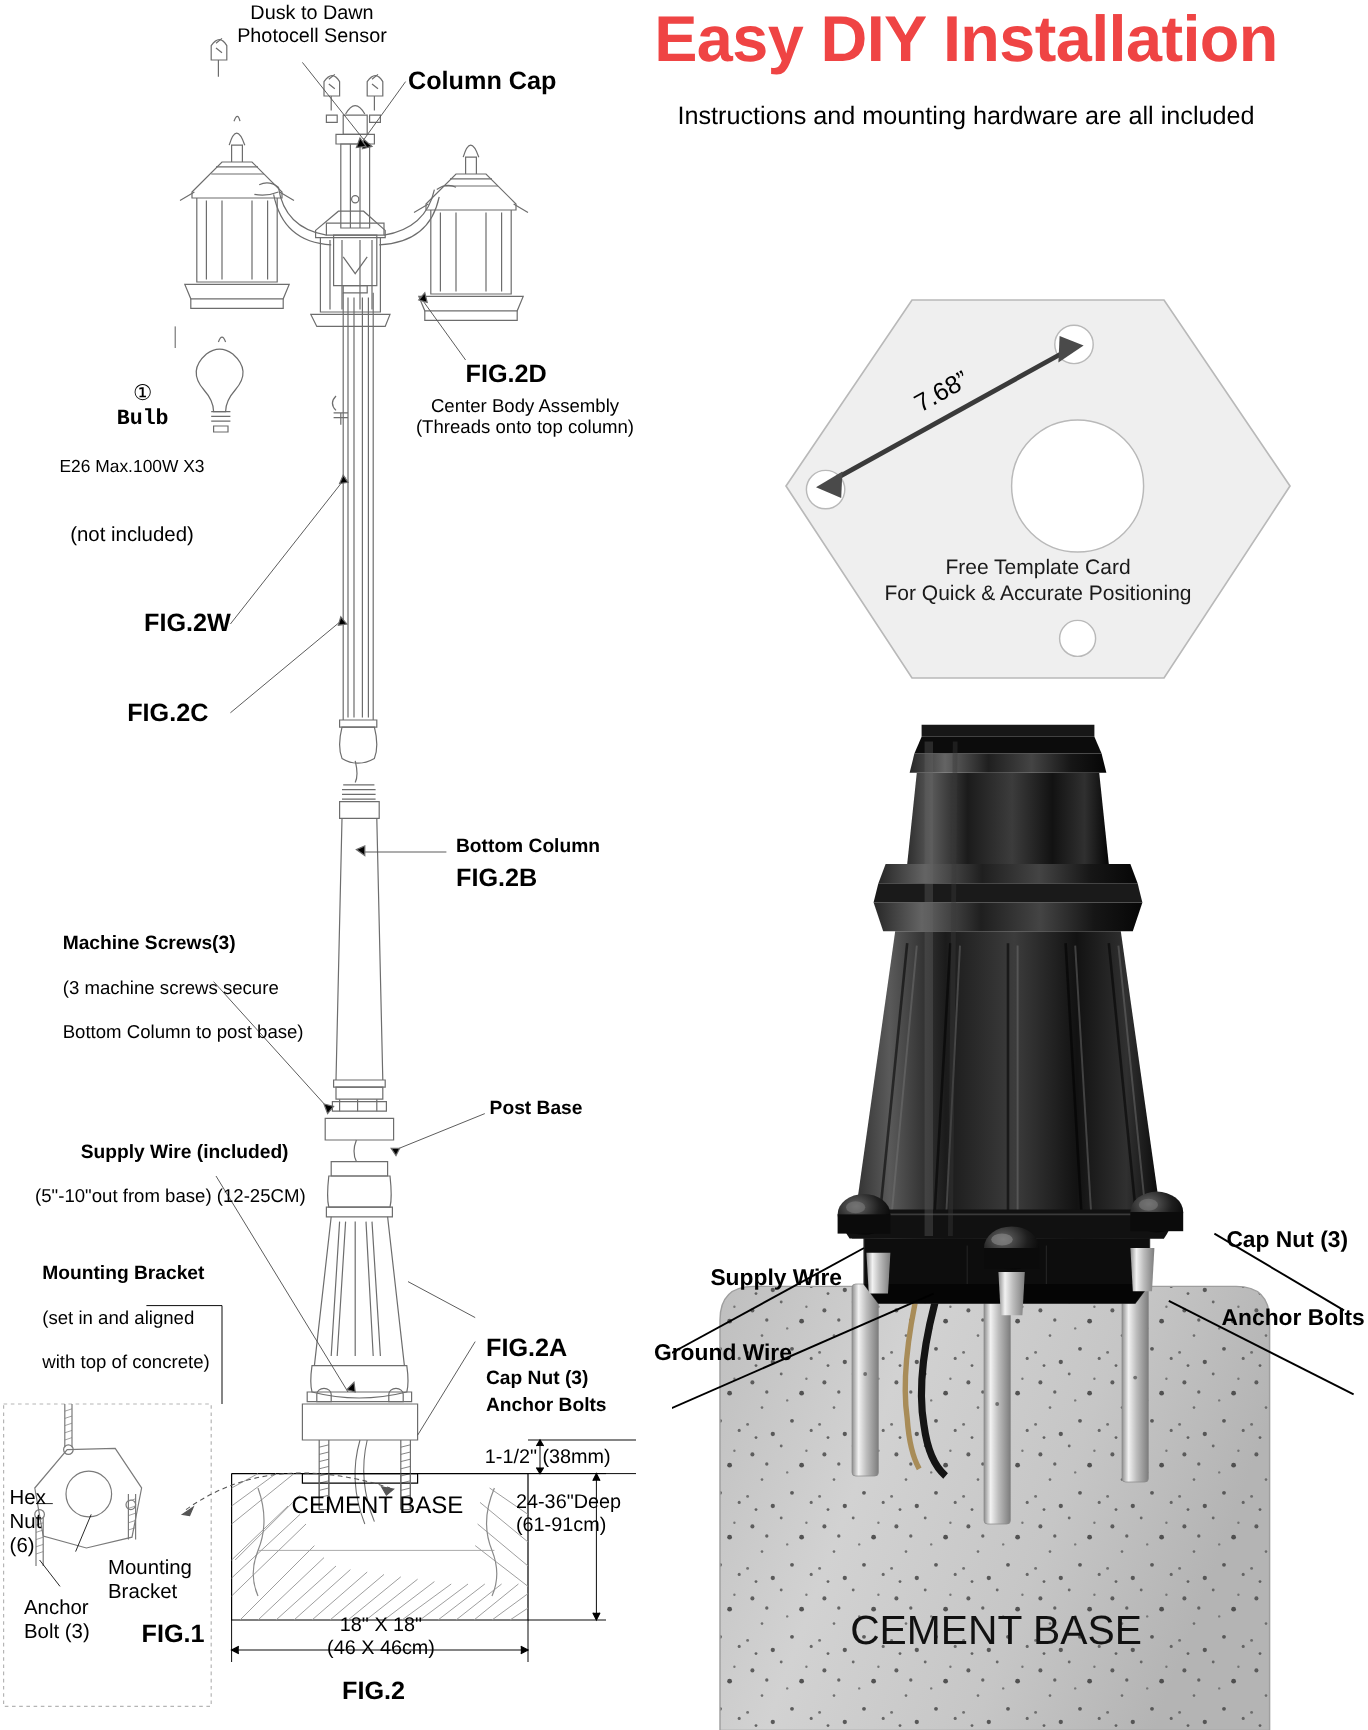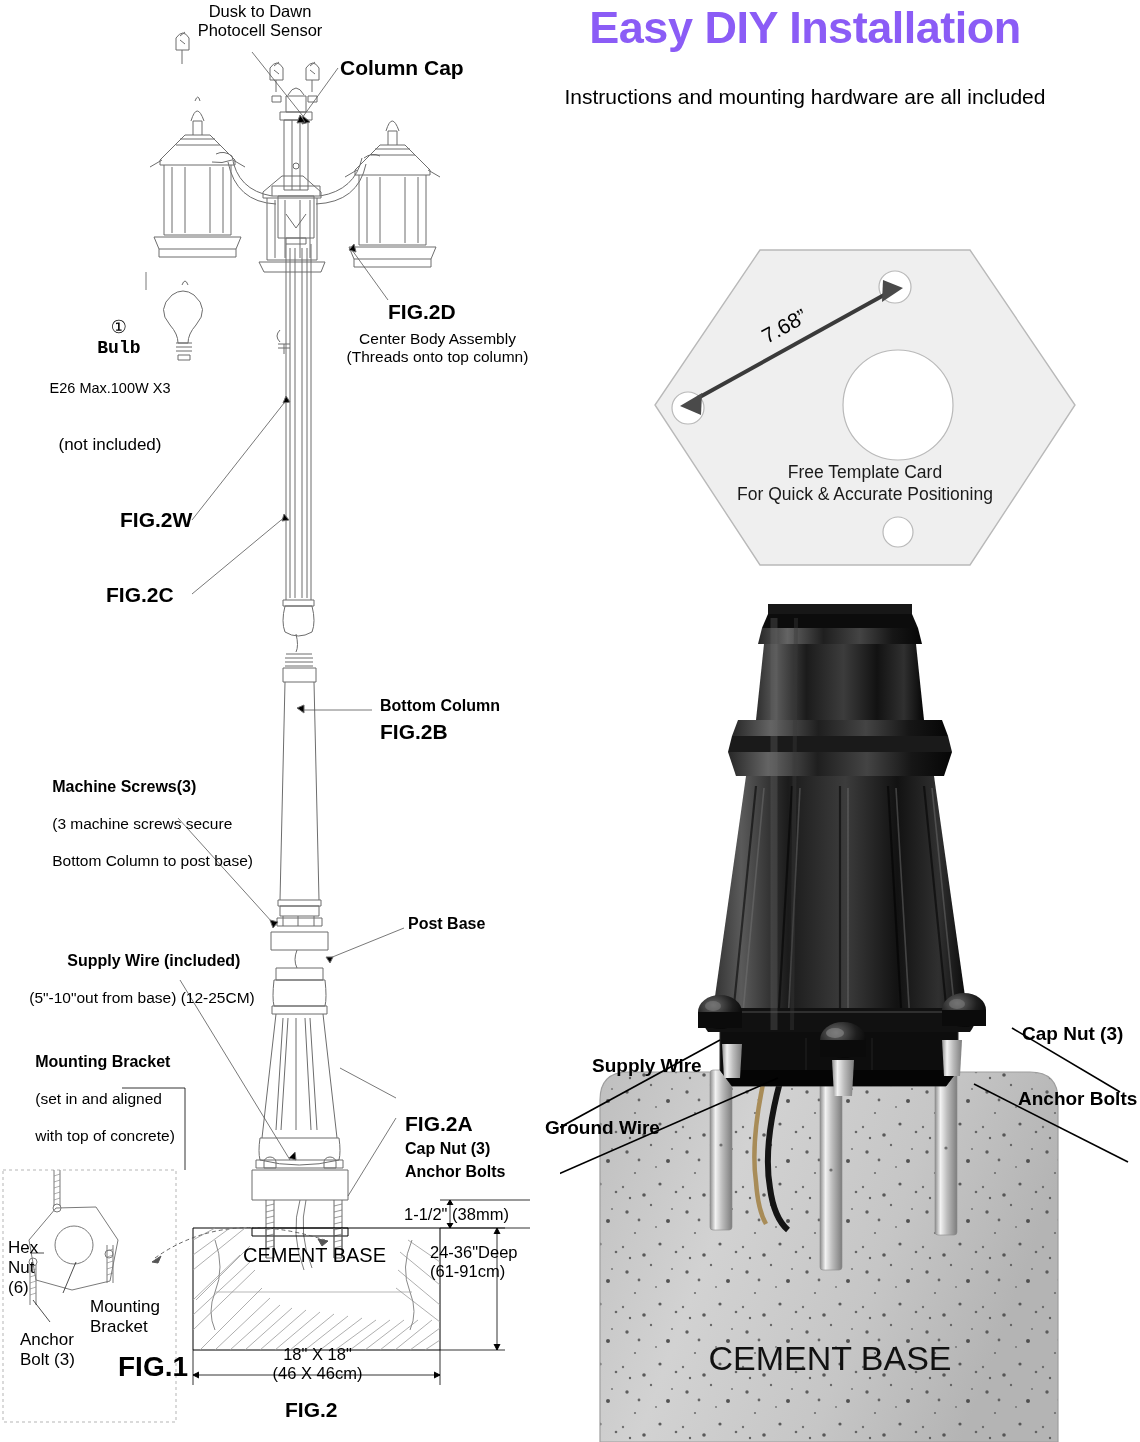--- a/index.html
+++ b/index.html
@@ -10,21 +10,21 @@
   .ctr{text-align:center;}
   svg{display:block;}
   #root{position:absolute;inset:0;}
   .title{position:absolute;font-weight:bold;letter-spacing:-.5px;}
 </style>
 </head>
 <body>
 
 <div id="root">
 
-  <div class="title" style="left:470px;top:2px;width:670px;font-size:45px;color:#8b5cf6;text-align:center;">Easy DIY Installation</div>
+  <div class="title" style="left:470px;top:2px;width:670px;font-size:54px;color:#ef4444;text-align:center;">Easy DIY Installation</div>
   <div class="lbl" style="left:470px;top:85px;width:670px;font-size:21px;text-align:center;">Instructions and mounting hardware are all included</div>
 
   <svg style="position:absolute;left:0;top:0;" width="600" height="1442" viewBox="0 0 600 1442">
     <g fill="none" stroke="#6d6d6d" stroke-width="1">
 
       <g transform="translate(150,105)">
         <path d="M10 55 L35 30 L60 30 L85 55 L85 60 L10 60 Z"></path>
         <path d="M14 60 L14 130 L81 130 L81 60"></path>
         <path d="M4 132 L91 132 L86 144 L9 144 Z"></path>
         <path d="M22 62 L22 128 M35 62 L35 128 M60 62 L60 128 M73 62 L73 128"></path>
@@ -281,21 +281,21 @@
 
   <div class="lbl" style="left:430px;top:1243px;font-size:16.5px;"><span>24-36"Deep</span><br><span>(61-91cm)</span></div>
 
   <div class="lbl ctr" style="left:215px;top:1345px;width:205px;font-size:16.5px;"><span>18" X 18"</span><br><span>(46 X 46cm)</span></div>
 
   <div class="lbl b" style="left:285px;top:1398px;font-size:21px;">FIG.2</div>
 
   <div class="lbl" style="left:8px;top:1238px;font-size:17px;"><span>Hex</span><br><span>Nut</span><br><span>(6)</span></div>
   <div class="lbl" style="left:90px;top:1297px;font-size:17px;"><span>Mounting</span><br><span>Bracket</span></div>
   <div class="lbl" style="left:20px;top:1330px;font-size:17px;"><span>Anchor</span><br><span>Bolt (3)</span></div>
-  <div class="lbl b" style="left:118px;top:1350px;font-size:28px;">FIG.1</div>
+  <div class="lbl b" style="left:118px;top:1350px;font-size:21px;">FIG.1</div>
 
   <svg style="position:absolute;left:650px;top:240px;" width="430" height="340" viewBox="0 0 430 340">
     <polygon points="110,10 320,10 425,165 320,325 110,325 5,165" fill="#efefef" stroke="#b9b9b9" stroke-width="1.4"></polygon>
     <circle cx="248" cy="165" r="55" fill="#fff" stroke="#b9b9b9" stroke-width="1.2"></circle>
     <circle cx="245" cy="47" r="16" fill="#fff" stroke="#b9b9b9" stroke-width="1.2"></circle>
     <circle cx="38" cy="168" r="16" fill="#fff" stroke="#b9b9b9" stroke-width="1.2"></circle>
     <circle cx="248" cy="292" r="15" fill="#fff" stroke="#b9b9b9" stroke-width="1.2"></circle>
     <line x1="48" y1="158" x2="234" y2="55" stroke="#3a3a3a" stroke-width="4"></line>
     <polygon points="233,40 253,48 232,62" fill="#4a4a4a"></polygon>
     <polygon points="51,175 30,166 52,153" fill="#4a4a4a"></polygon>

